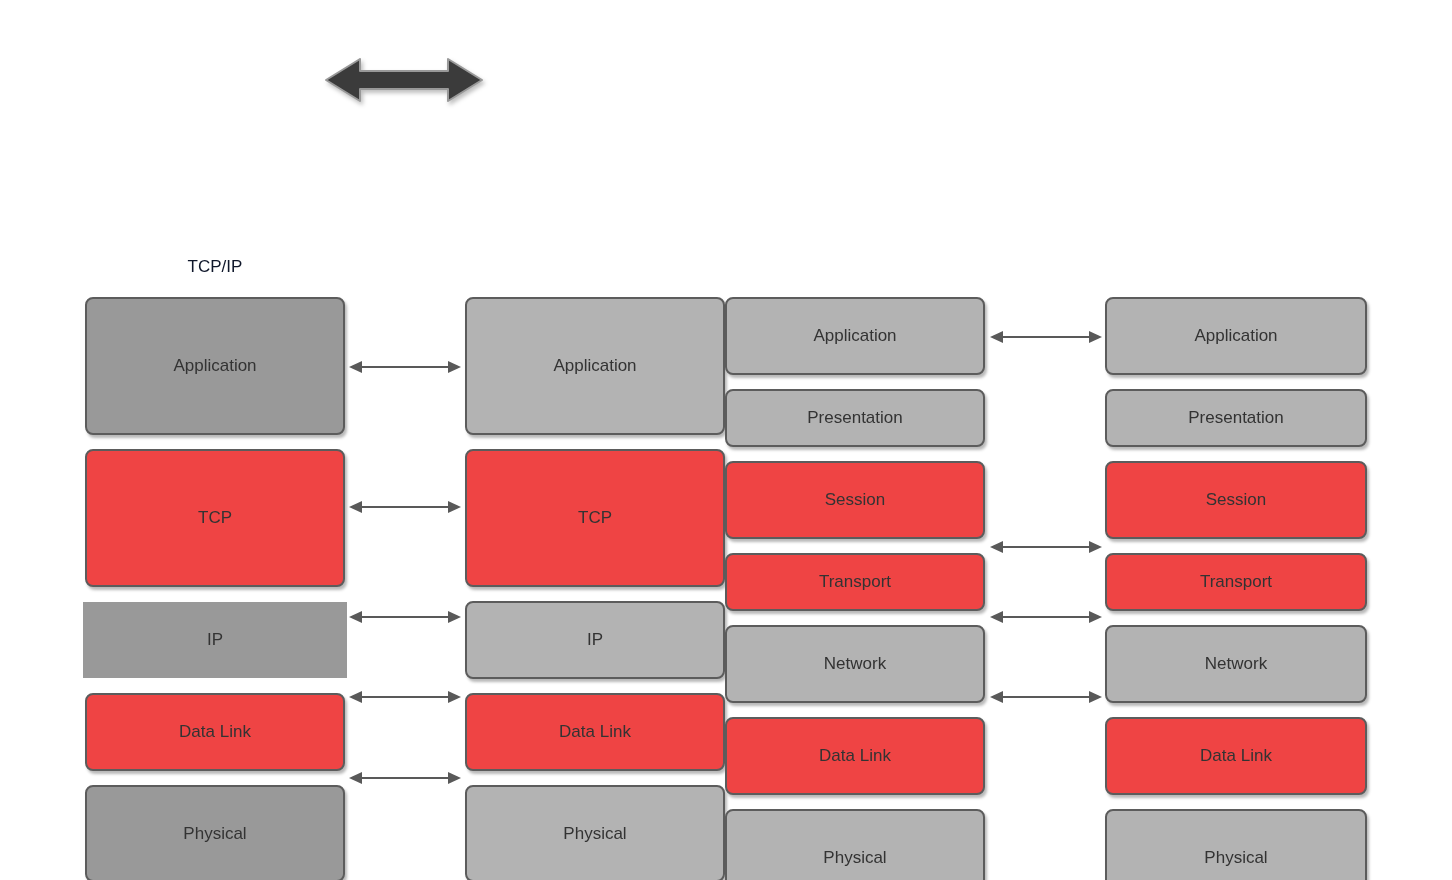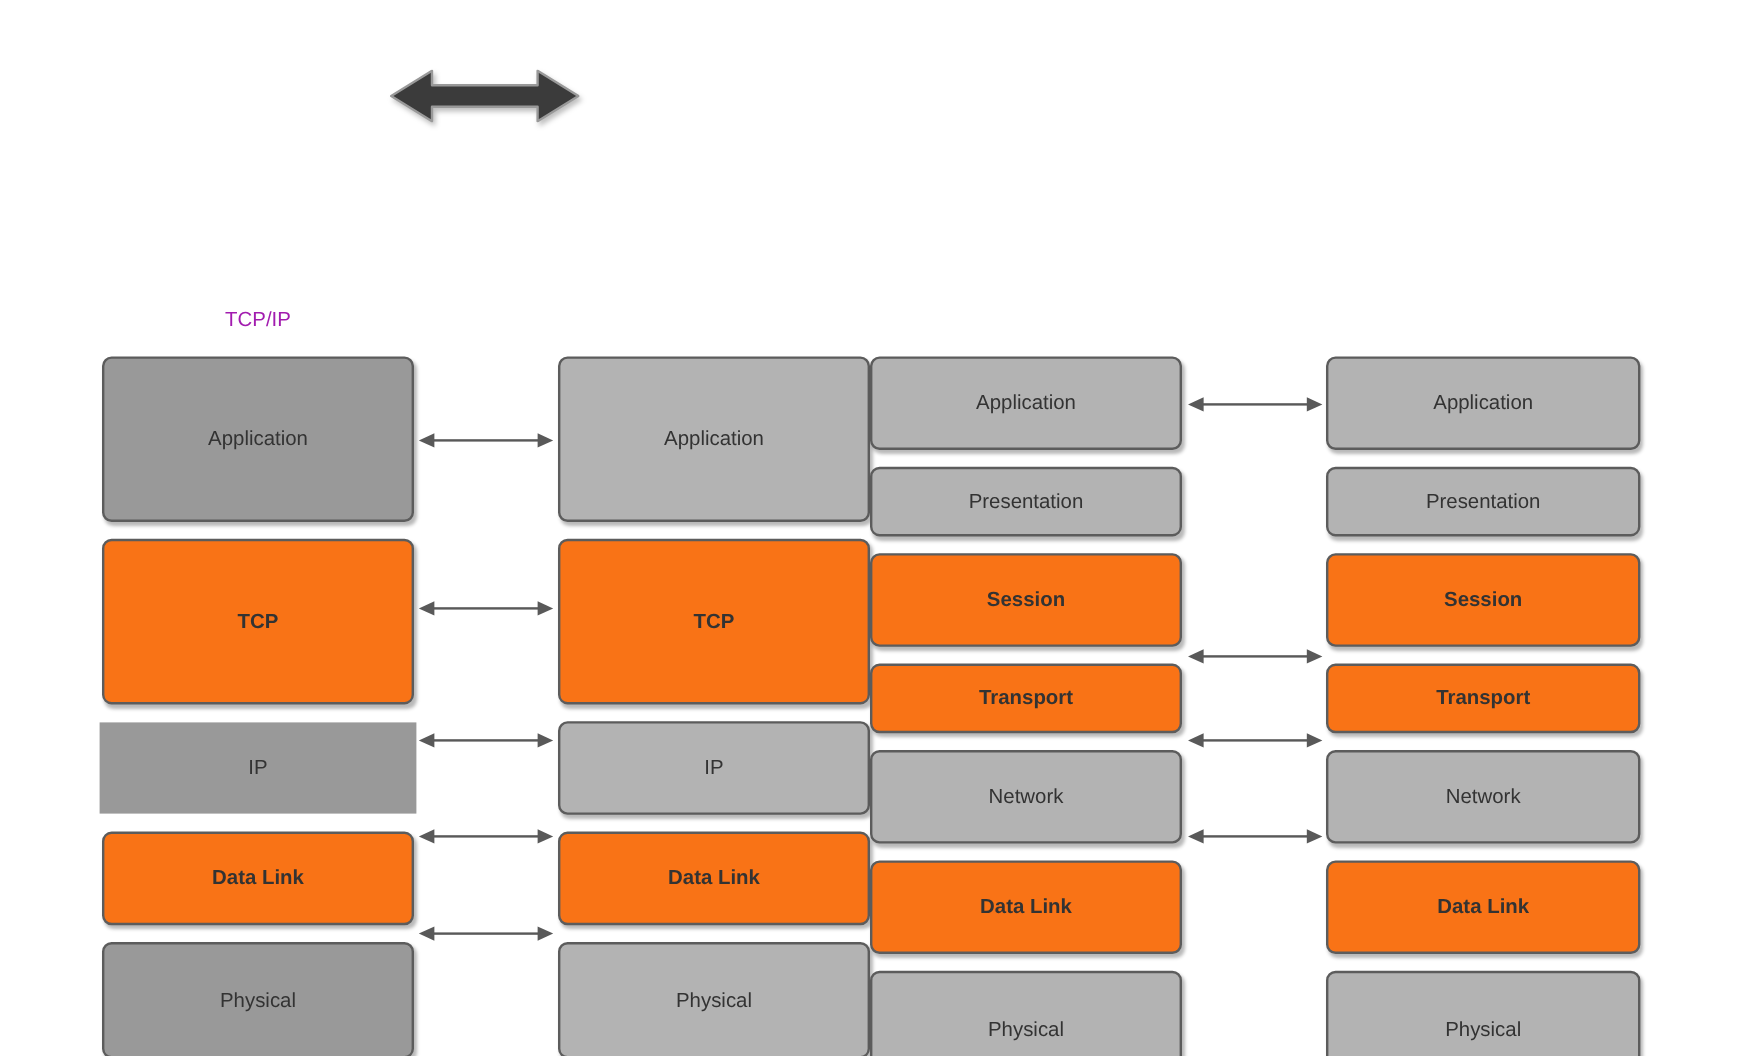--- a/index.html
+++ b/index.html
@@ -16,21 +16,21 @@
   
   .block-arrow {
     position: absolute; left: 325px; top: 58px;
     width: 158px; height: 44px;
     filter: drop-shadow(2px 3px 2px rgba(0,0,0,0.25));
   }
 
   
   .col-header {
     position: absolute; top: 256px; height: 22px;
-    font-size: 17px; line-height: 22px; text-align: center; color: #a21caf;
+    font-size: 17px; line-height: 22px; text-align: center; color: #0f172a;
   }
   .hdr-tcpip   { left: 85px;   width: 260px; }
   .hdr-gateway { left: 465px;  width: 520px; }
   .hdr-osi     { left: 1106px; width: 260px; }
 
   
   .stack {
     position: absolute; top: 297px;
     display: flex; flex-direction: column; gap: 14px;
     width: 260px;
@@ -44,21 +44,21 @@
     flex: none;
     display: flex; align-items: center; justify-content: center;
     border: 2px solid #5c5c5c;
     border-radius: 8px;
     font-size: 17px;
     box-shadow: 2px 3px 3px rgba(0,0,0,0.28);
     background: #ffffff;
   }
   .fill-dark  { background: #999999; }
   .fill-light { background: #b3b3b3; }
-  .fill-white { background: #f97316; font-weight: bold; }
+  .fill-white { background: #ef4444; }
 
   .h138 { height: 138px; }
   .h78  { height: 78px; }
   .h58  { height: 58px; }
   .h83  { height: 97px; }
 
   
   .box.no-border {
     border: none; border-radius: 0; box-shadow: none;
     width: calc(100% + 4px); margin-left: -2px;

